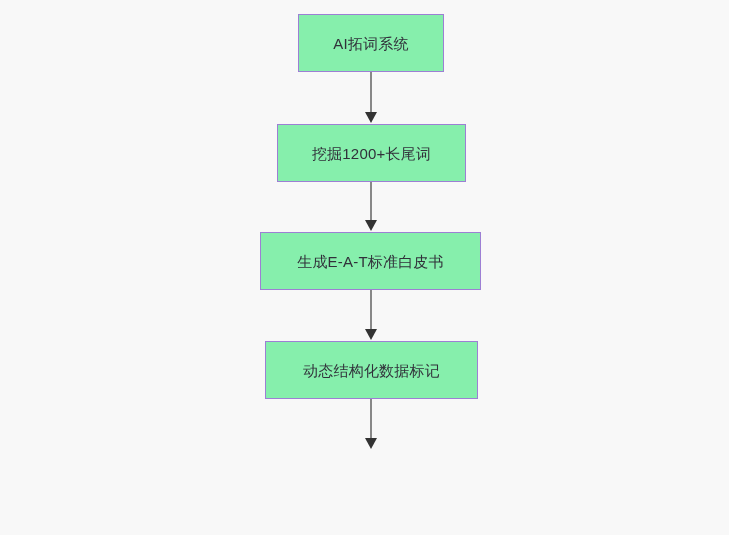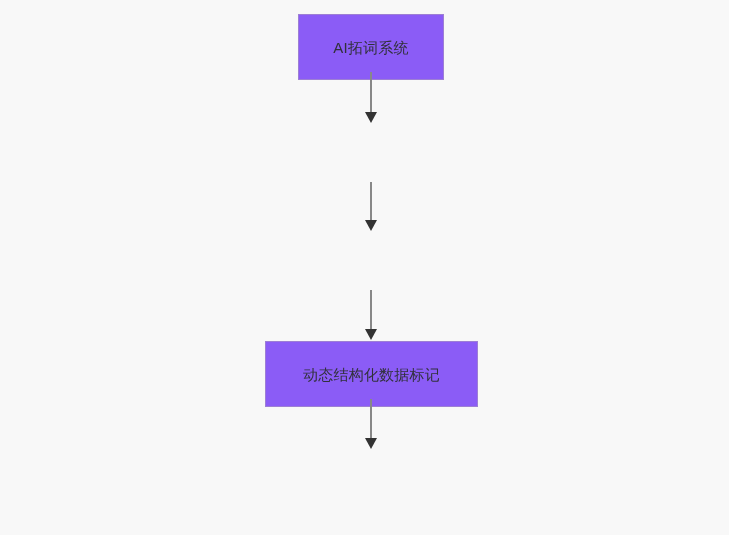--- a/index.html
+++ b/index.html
@@ -14,22 +14,22 @@
     overflow: hidden;
   }
   #flow-canvas {
     position: relative;
     width: 729px;
     height: 535px;
   }
   .node {
     position: absolute;
     box-sizing: border-box;
-    height: 66px;
-    background: #8b5cf6;
+    height: 58px;
+    background: #86efac;
     border: 1px solid #9d7fd4;
     display: flex;
     align-items: center;
     justify-content: center;
   }
   .node-label {
     font-size: 15px;
     line-height: 1;
     color: #31313a;
     white-space: nowrap;
@@ -65,28 +65,34 @@
     <span class="node-label">AI拓词系统</span>
   </div>
 
   <div class="connector c0">
     <svg width="20" height="52" viewBox="0 0 20 52" aria-hidden="true">
       <line x1="10" y1="0" x2="10" y2="43" stroke="#888888" stroke-width="2"></line>
       <polygon points="4,40 16,40 10,51" fill="#333333"></polygon>
     </svg>
   </div>
 
+  <div class="node n1">
+    <span class="node-label">挖掘1200+长尾词</span>
+  </div>
 
   <div class="connector c1">
     <svg width="20" height="50" viewBox="0 0 20 50" aria-hidden="true">
       <line x1="10" y1="0" x2="10" y2="41" stroke="#888888" stroke-width="2"></line>
       <polygon points="4,38 16,38 10,49" fill="#333333"></polygon>
     </svg>
   </div>
 
+  <div class="node n2">
+    <span class="node-label">生成E-A-T标准白皮书</span>
+  </div>
 
   <div class="connector c2">
     <svg width="20" height="51" viewBox="0 0 20 51" aria-hidden="true">
       <line x1="10" y1="0" x2="10" y2="42" stroke="#888888" stroke-width="2"></line>
       <polygon points="4,39 16,39 10,50" fill="#333333"></polygon>
     </svg>
   </div>
 
   <div class="node n3">
     <span class="node-label">动态结构化数据标记</span>

